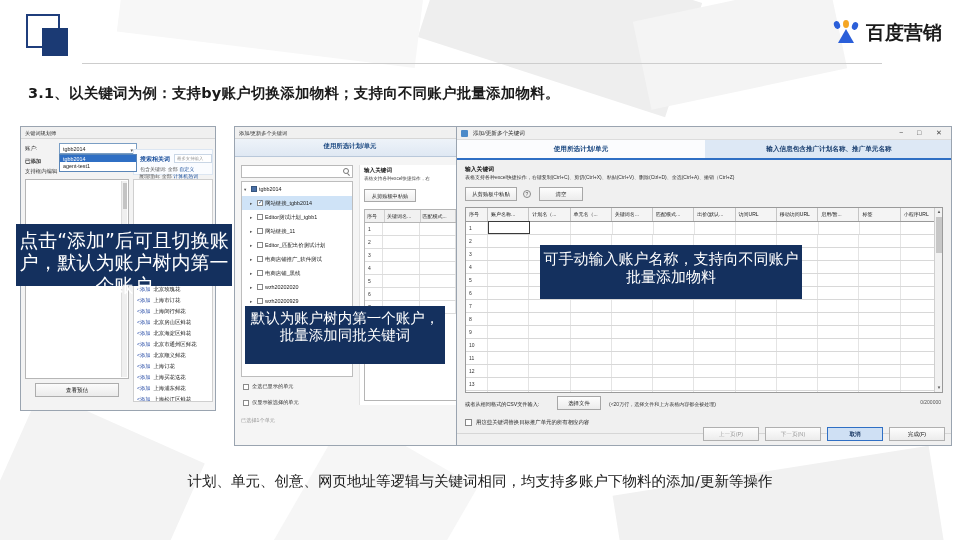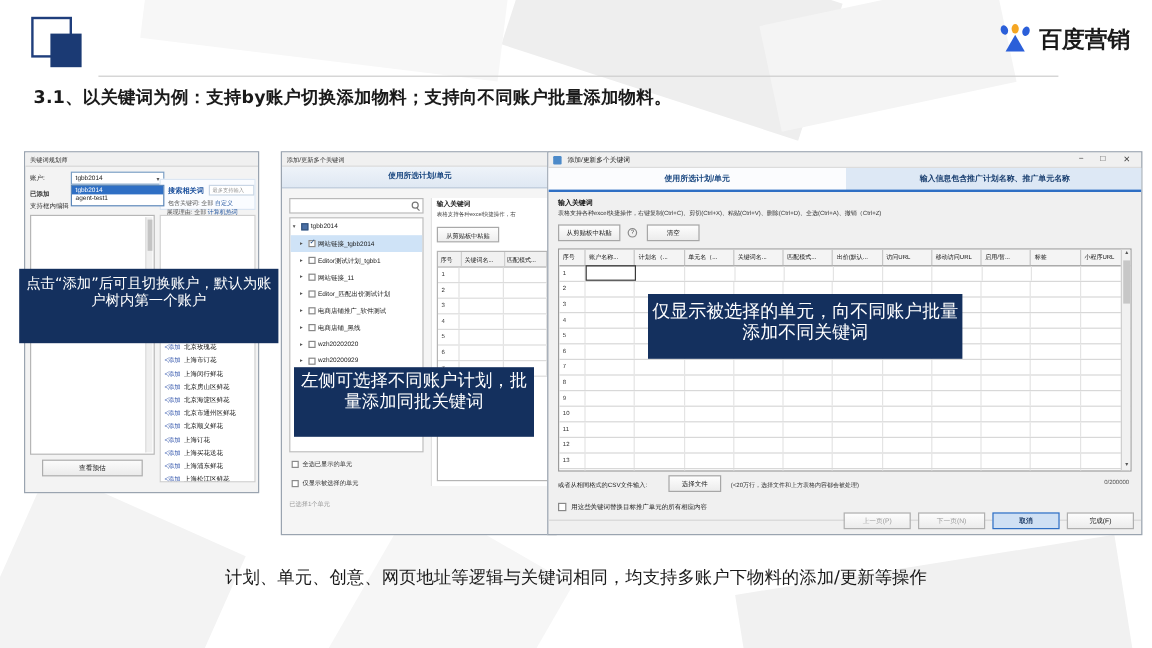--- a/index.html
+++ b/index.html
@@ -51,21 +51,21 @@
     border-left:8px solid transparent; border-right:8px solid transparent;
     border-bottom:14px solid #2b5fd9;
   }
   .brand-text {
     font-size:19px; font-weight:bold; color:#1a1a1a;
     font-family:"DejaVu Sans","Liberation Sans",sans-serif;
   }
 
   
   .subtitle {
-    position:absolute; left:28px; top:72px; z-index:3;
+    position:absolute; left:28px; top:84px; z-index:3;
     font-size:14.5px; font-weight:bold; color:#1a1a1a;
     font-family:"DejaVu Sans","Liberation Sans",sans-serif;
     letter-spacing:0.2px;
   }
 
   
   .shot { position:absolute; background:#f0f0f0; border:1px solid #9aa4b0; z-index:2; overflow:hidden; }
   .shot-title {
     height:12px; background:#f0f0f0; border-bottom:1px solid #d6d6d6;
     font-size:5.2px; color:#333; padding:3px 0 0 4px; white-space:nowrap;
@@ -234,21 +234,21 @@
   }
   .rp-fbtn.enabled { color:#111; }
   .rp-fbtn.primary { background:#cfe0f4; border-color:#2f6fc4; color:#10305e; font-weight:bold; }
 
   
   .callout {
     position:absolute; z-index:10; background:#14305e; color:#ffffff;
     font-family:"DejaVu Sans","Liberation Sans",sans-serif;
     text-align:center; line-height:1.18; font-weight:normal;
   }
-  #callout-1 { left:16px;  top:224px; width:216px; height:62px; font-size:12px; padding-top:5px; }
+  #callout-1 { left:16px;  top:224px; width:216px; height:62px; font-size:19px; padding-top:5px; }
   #callout-2 { left:245px; top:306px; width:200px; height:58px; font-size:14.5px; padding-top:4px; }
   #callout-3 { left:540px; top:245px; width:262px; height:54px; font-size:15px; padding-top:6px; }
 
   
   .caption {
     position:absolute; left:0; top:472px; width:960px; text-align:center; z-index:4;
     font-size:14.5px; color:#1a1a1a;
     font-family:"DejaVu Sans","Liberation Sans",sans-serif;
   }
 </style>
@@ -744,16 +744,16 @@
   <div class="rp-sep"></div>
   <div class="rp-footer">
     <div class="rp-fbtn">上一页(P)</div>
     <div class="rp-fbtn">下一页(N)</div>
     <div class="rp-fbtn primary">取消</div>
     <div class="rp-fbtn enabled">完成(F)</div>
   </div>
 </div>
 
 <div class="callout" id="callout-1">点击“添加”后可且切换账户，默认为账户树内第一个账户</div>
-<div class="callout" id="callout-2">左侧可选择不同账户计划，批量添加同批关键词</div>
-<div class="callout" id="callout-3">仅显示被选择的单元，向不同账户批量添加不同关键词</div>
+<div class="callout" id="callout-2">默认为账户树内第一个账户，批量添加同批关键词</div>
+<div class="callout" id="callout-3">可手动输入账户名称，支持向不同账户批量添加物料</div>
 
 <div class="caption">计划、单元、创意、网页地址等逻辑与关键词相同，均支持多账户下物料的添加/更新等操作</div>
 
 </body></html>

